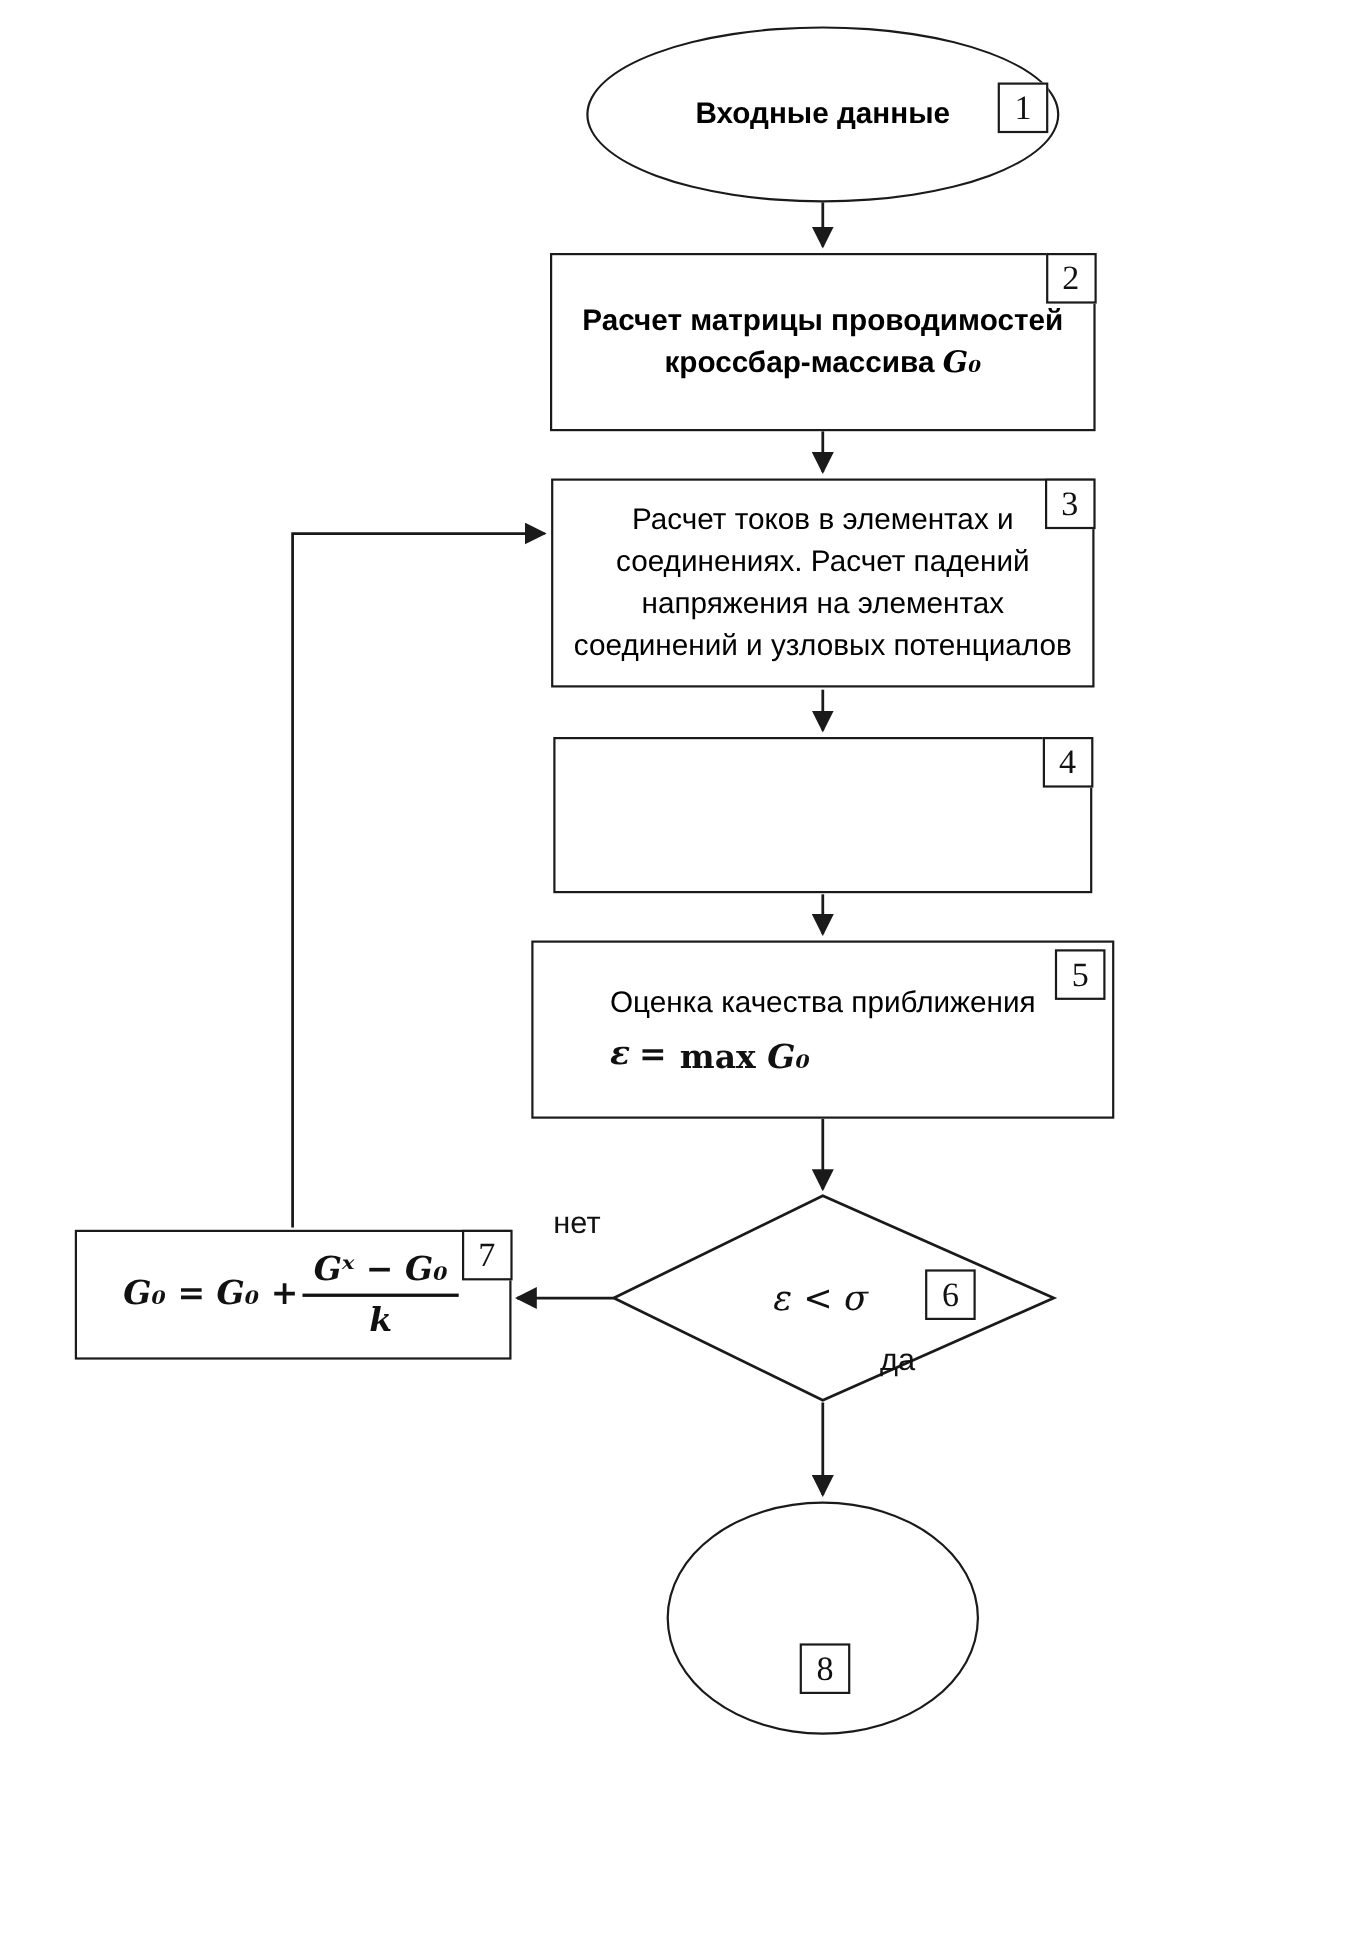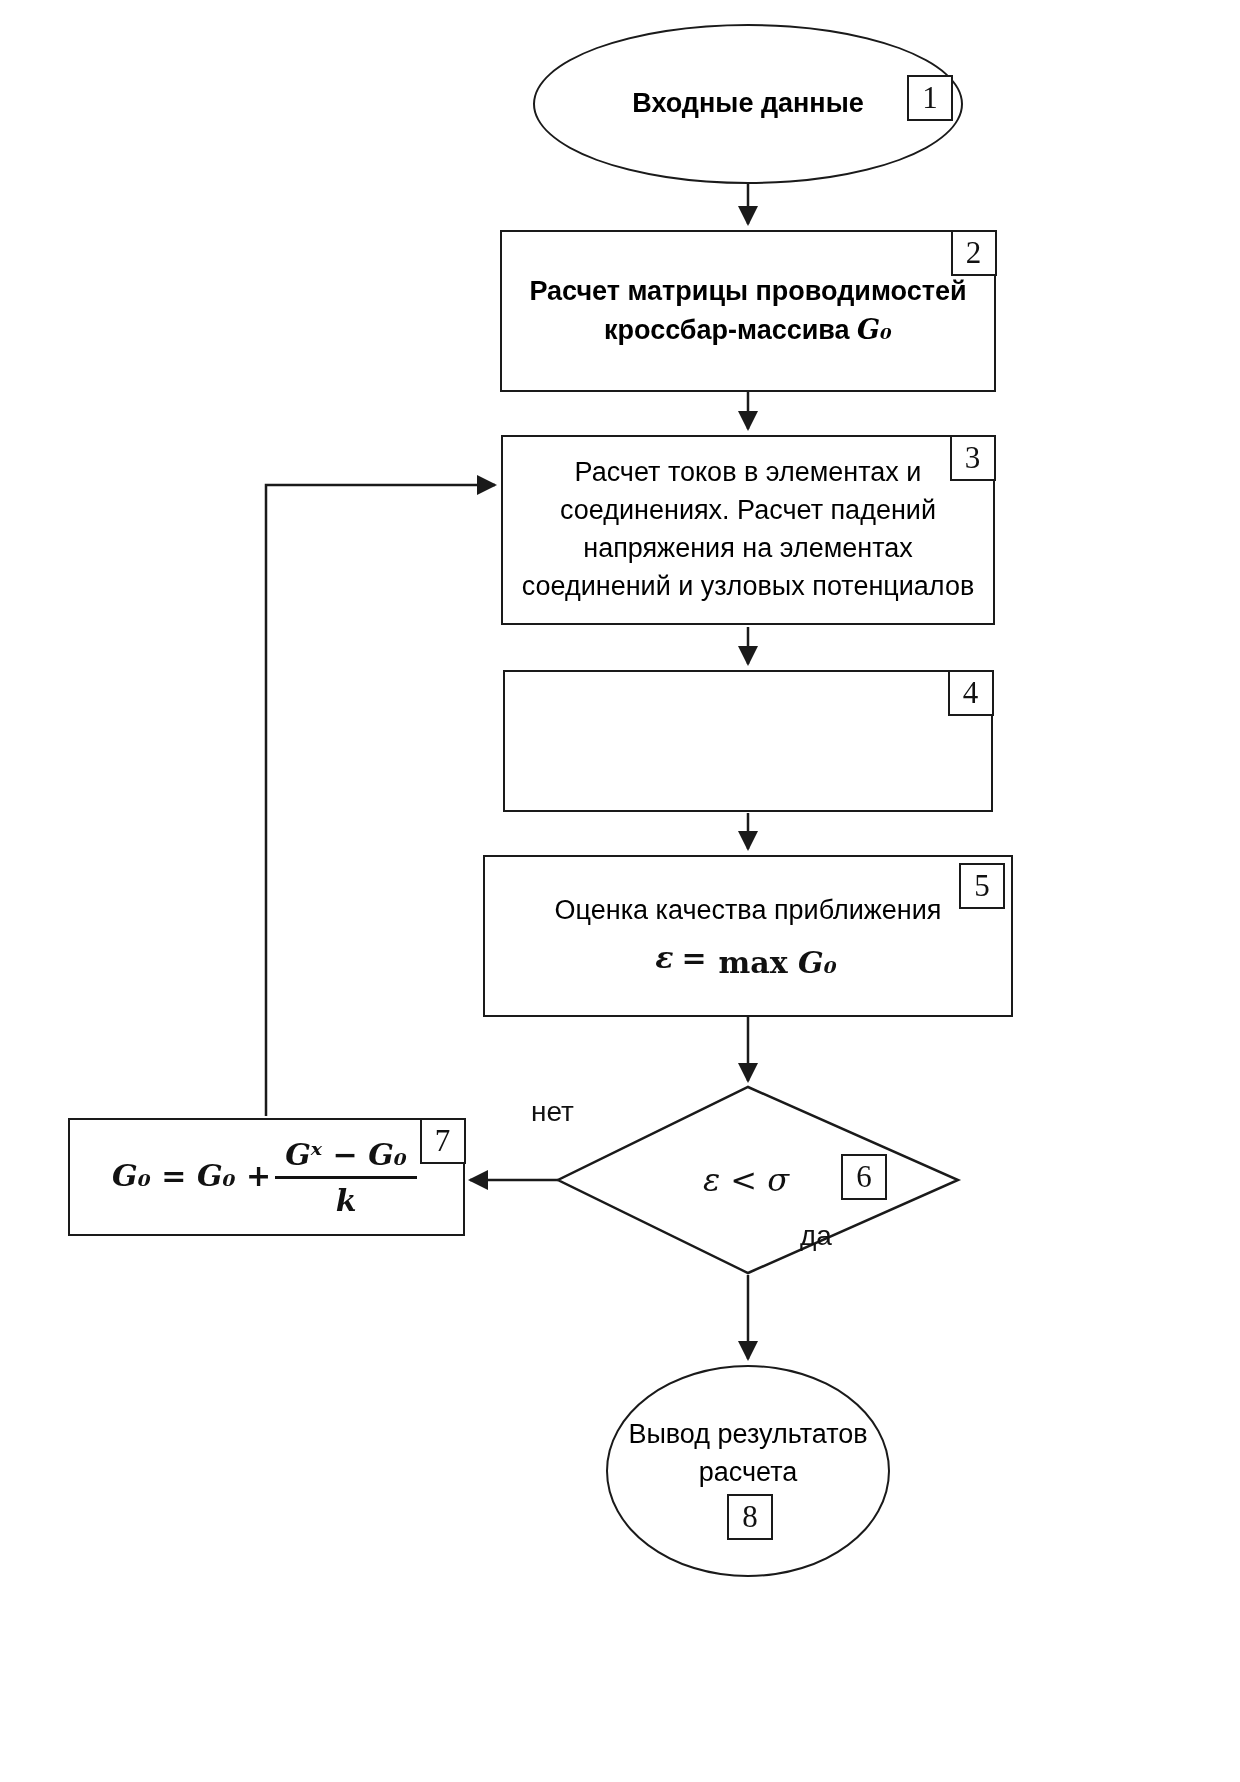--- a/index.html
+++ b/index.html
@@ -34,21 +34,21 @@
   .node-text {
     font-size: 27px;
     line-height: 1.4;
     color: #000000;
   }
   .bold { font-weight: bold; }
 
   .stack {
     display: flex;
     flex-direction: column;
-    align-items: center;
+    align-items: flex-start;
     gap: 10px;
   }
 
   .badge {
     position: absolute;
     width: 46px;
     height: 46px;
     border: 2.5px solid #1a1a1a;
     background: #ffffff;
     display: flex;
@@ -174,21 +174,20 @@
   </div>
   <div class="badge" style="left:841px; top:1154px;">6</div>
 
   <div class="node" style="left:68px; top:1118px; width:397px; height:118px;">
     <div class="badge badge-tr">7</div>
     <div class="formula">
       <span class="it">G₀ = G₀ +</span><span class="frac"><span class="num it">Gˣ − G₀</span><span class="den it">k</span></span>
     </div>
   </div>
 
-  <div class="edge-label" style="left:531px; top:1096px;">нет</div>
+  <div class="edge-label" style="left:503px; top:1096px;">нет</div>
   <div class="edge-label" style="left:800px; top:1220px;">да</div>
 
   <div class="node ellipse" style="left:606px; top:1365px; width:284px; height:212px;">
-    <div class="node-text" style="width:240px; margin-top:-34px;">Вывод результатов расчета</div>
     <div class="badge" style="left:119px; top:127px;">8</div>
   </div>
 
 </div>
 
 </body></html>

